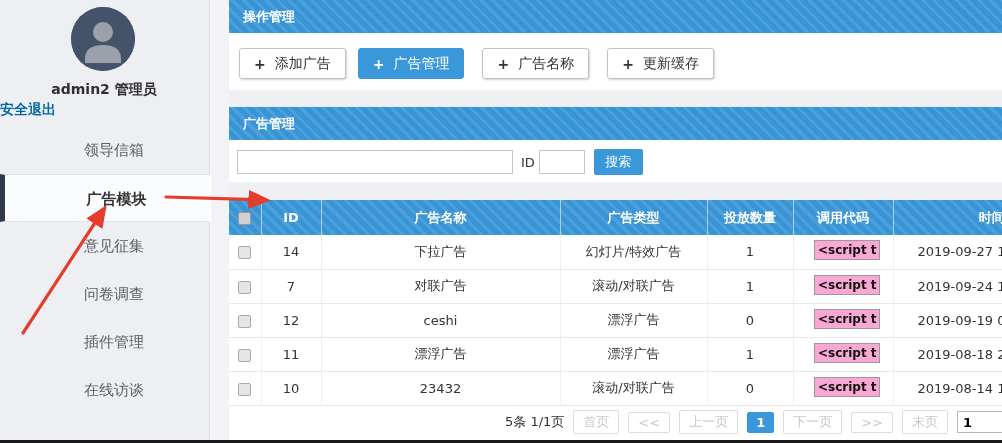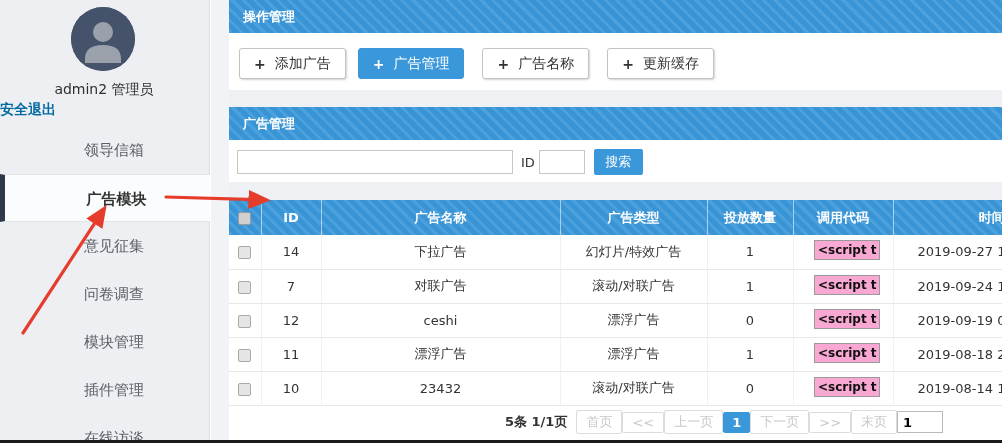--- a/index.html
+++ b/index.html
@@ -3,21 +3,21 @@
 <meta charset="utf-8">
 <style>
   * { margin:0; padding:0; box-sizing:border-box; }
   html,body { font-family:"DejaVu Sans","Liberation Sans",sans-serif; }
   #screen { position:relative; width:1002px; height:443px; background:#ffffff; overflow:hidden; }
 
   
   .sidebar { position:absolute; left:0; top:0; width:210px; height:443px; background:#edeff2; border-right:1px solid #dadce0; }
   .gutter  { position:absolute; left:211px; top:0; width:18px; height:443px; background:#f1f3f6; }
   .avatar { position:absolute; left:71px; top:7px; width:64px; height:64px; border-radius:50%; background:#45536a; overflow:hidden; }
-  .username { position:absolute; left:0; top:81px; width:208px; text-align:center; font-size:14px; font-weight:400; color:#2f2f2f; }
+  .username { position:absolute; left:0; top:81px; width:208px; text-align:center; font-size:14px; font-weight:700; color:#2f2f2f; }
   .logout   { position:absolute; left:0; top:101px; width:210px; text-align:left; font-size:14px; font-weight:700; color:#0369a1; cursor:pointer; }
   .menu { position:absolute; left:0; top:126px; width:210px; }
   .menu-item { height:48px; line-height:48px; text-align:center; font-size:15px; color:#5b5f66; cursor:pointer;padding-left:18px; }
   .menu-item.active { background:#fbfcfe; border-left:5px solid #2e3949; border-top:1px solid #e2e4e8; border-bottom:1px solid #e2e4e8; color:#333; font-weight:700; }
 
   
   .main { position:absolute; left:229px; top:0; width:900px; }
   .panel-bar { height:33px; line-height:33px; padding-left:14px; color:#fff; font-size:13px; font-weight:700;
     background-color:#3a97d9;
     background-image:repeating-linear-gradient(45deg, rgba(255,255,255,0.09) 0 3px, rgba(0,0,0,0.02) 3px 8px); }
@@ -50,22 +50,22 @@
   col.c-cb{width:32px;} col.c-id{width:60px;} col.c-name{width:239px;} col.c-type{width:147px;}
   col.c-qty{width:86px;} col.c-code{width:100px;} col.c-time{width:197px;}
   td.time-cell { text-align:left !important; padding-left:24px; white-space:nowrap; overflow:visible; }
   .cb { display:inline-block; width:13px; height:13px; background:#e5e5e5; border:1px solid #a9a9a9; border-radius:2px; vertical-align:middle; cursor:pointer; }
   .cb.hd { background:#d0d0d0; border-color:#9b9b9b; }
   .code-box { display:inline-block; width:66px; height:20px; line-height:19px; border:1px solid #9a9a9a; background:#f9a8d4;
     font-size:12px; font-weight:700; color:#111; text-align:left; padding-left:3px; overflow:hidden; white-space:nowrap; cursor:text;margin-left:8px; }
 
   
   .pagination { display:flex; align-items:center; height:33px; padding-left:276px; background:#fff; font-size:13px; }
-  .pg-summary { font-weight:700; color:#333; margin-right:9px; white-space:nowrap; }
-  .pg-btn { display:inline-block; padding:2px 9px; border:1px solid #dcdcdc; border-radius:2px;
+  .pg-summary { font-weight:400; color:#333; margin-right:9px; white-space:nowrap; }
+  .pg-btn { display:inline-block; padding:2px 9px; margin-right:9px; border:1px solid #dcdcdc; border-radius:2px;
     color:#c8c8c8; background:#fff; cursor:pointer; white-space:nowrap; }
   .pg-btn.active { background:#3a97d9; border-color:#3a97d9; color:#fff; font-weight:700; padding:2px 8px; }
   .pg-input { width:46px; height:22px; border:1px solid #b9b9b9; font-size:13px; font-weight:700; padding-left:5px; font-family:inherit; }
 
   .arrows { position:absolute; left:0; top:0; width:1002px; height:443px; pointer-events:none; z-index:50; }
   .bottom-line { position:absolute; left:0; bottom:0; width:1002px; height:3px; background:#191919; z-index:60; }
 </style>
 </head>
 <body>
 
@@ -79,21 +79,20 @@
         <path d="M14 52 Q14 38 32 38 Q50 38 50 52 L50 56 L14 56 Z" fill="#9ba1aa"></path>
       </svg>
     </div>
     <div class="username">admin2 管理员</div>
     <div class="logout">安全退出</div>
     <nav class="menu" id="menu">
         <div class="menu-item">领导信箱</div>
         <div class="menu-item active">广告模块</div>
         <div class="menu-item">意见征集</div>
         <div class="menu-item">问卷调查</div>
-        <div class="menu-item">模块管理</div>
         <div class="menu-item">插件管理</div>
         <div class="menu-item">在线访谈</div>
       </nav>
   </div>
   <div class="gutter"></div>
 
   <div class="main">
     <div class="panel-bar">
       <span>操作管理</span>
     </div>

